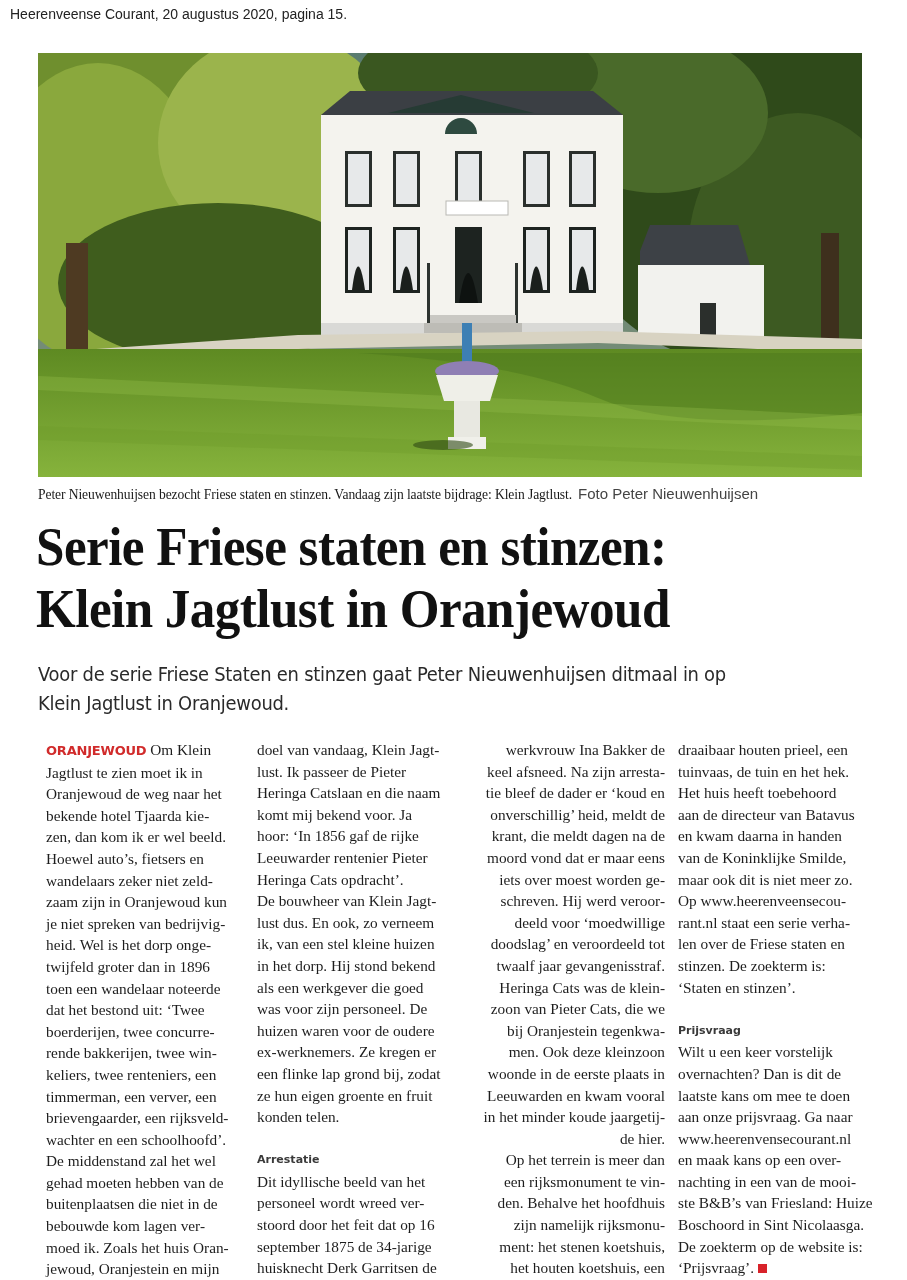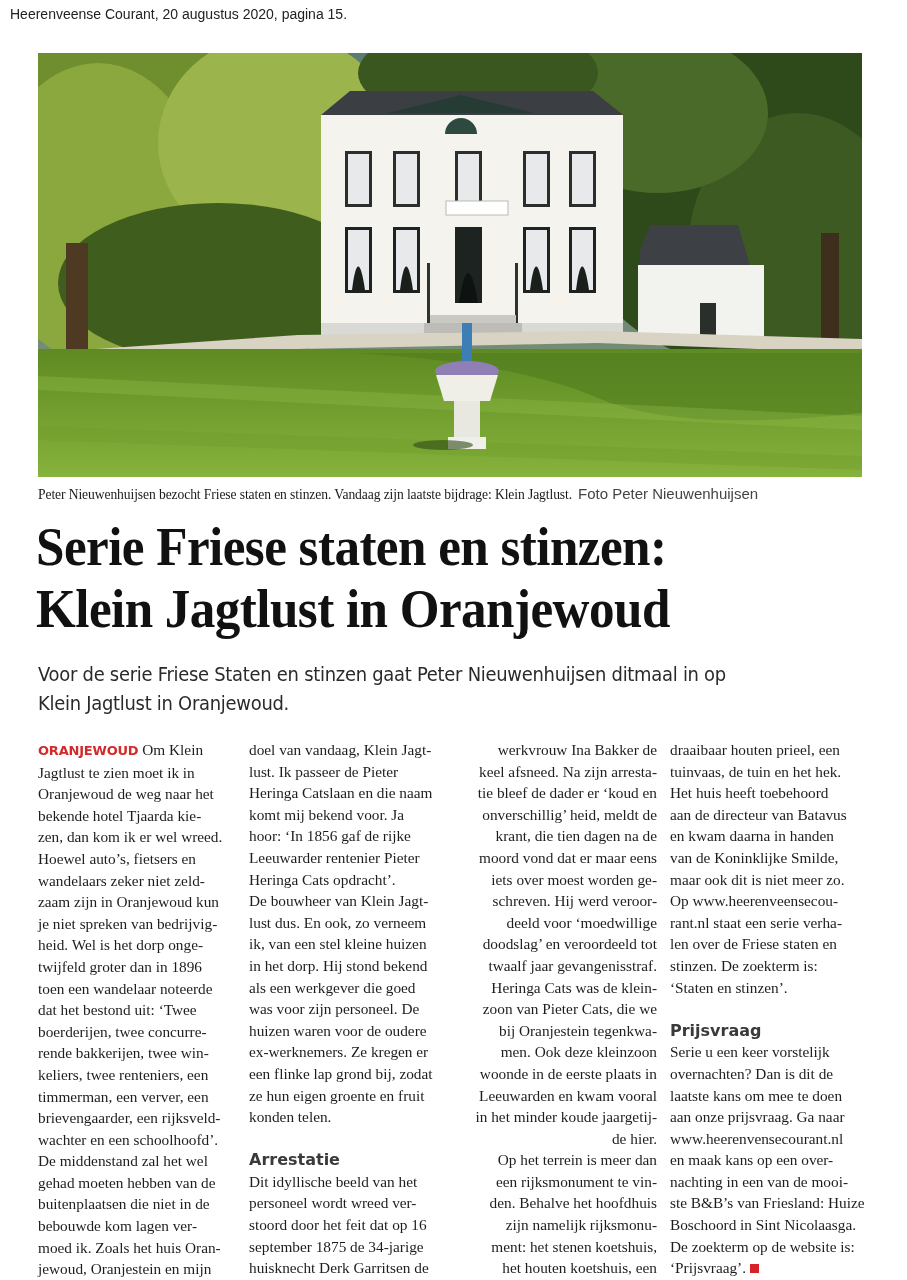--- a/index.html
+++ b/index.html
@@ -9,25 +9,25 @@
   .photo svg { display: block; }
   .caption { position: absolute; left: 38px; top: 485px; width: 830px; white-space: nowrap; }
   .caption .cap-main { font-family: "Liberation Serif", serif; font-weight: normal; font-size: 13.6px; color: #1a1a1a; letter-spacing: -0.1px; }
   .caption .cap-credit { font-family: "Liberation Sans", sans-serif; font-size: 15px; color: #444; margin-left: 6px; }
   .headline { position: absolute; left: 36px; top: 516px; width: 840px; margin: 0;
               font-family: "Liberation Serif", serif; font-weight: bold; font-size: 55px; line-height: 62px;
               letter-spacing: -0.6px; color: #111; transform: scaleX(0.93); transform-origin: left top; white-space: nowrap; }
   .intro { position: absolute; left: 38px; top: 660px; width: 830px; margin: 0;
            font-family: "DejaVu Sans", sans-serif; font-size: 19.5px; line-height: 29px; color: #2a2a2a;
            transform: scaleX(0.92); transform-origin: left top; width: 902px; letter-spacing: -0.3px; }
-  .columns { position: absolute; left: 38px; top: 739px; width: 830px; height: 520px; text-decoration: underline; }
+  .columns { position: absolute; left: 46px; top: 739px; width: 830px; height: 520px; text-decoration: underline; }
   .col { position: absolute; top: 0; width: 198px; font-family: "Liberation Serif", serif; font-size: 15.3px; line-height: 21.6px; color: #1d1d1d; }
   .col .line { display: block; white-space: nowrap; }
   .col .gap { display: block; height: 21.6px; }
-  .col .subhead { display: block; font-family: "DejaVu Sans", sans-serif; font-weight: bold; font-size: 16px; line-height: 21.6px; color: #3a3a3a; }
+  .col .subhead { display: block; font-family: "DejaVu Sans", sans-serif; font-weight: bold; font-size: 11px; line-height: 21.6px; color: #3a3a3a; }
   .dateline { font-family: "DejaVu Sans", sans-serif; font-weight: bold; font-size: 13px; color: #d12b2b; letter-spacing: -0.2px; }
   .end-mark { display: inline-block; width: 9px; height: 9px; background: #d8222a; margin-left: 4px; vertical-align: 0px; }
   .c1 { left: 0; }
   .c2 { left: 211px; }
   .c3 { left: 421px; text-align: right; }
   .c4 { left: 632px; }
 </style>
 </head>
 <body>
 
@@ -133,21 +133,21 @@
   <span style="display:block">Voor de serie Friese Staten en stinzen gaat Peter Nieuwenhuijsen ditmaal in op</span>
   <span style="display:block">Klein Jagtlust in Oranjewoud.</span>
 </p>
 
 <div class="columns">
   <div class="col c1" id="col1">
     <span class="line"><span class="dateline">ORANJEWOUD</span><span> Om Klein</span></span>
   <span class="line">Jagtlust te zien moet ik in</span>
       <span class="line">Oranjewoud de weg naar het</span>
       <span class="line">bekende hotel Tjaarda kie-</span>
-      <span class="line">zen, dan kom ik er wel wreed.</span>
+      <span class="line">zen, dan kom ik er wel beeld.</span>
       <span class="line">Hoewel auto’s, fietsers en</span>
       <span class="line">wandelaars zeker niet zeld-</span>
       <span class="line">zaam zijn in Oranjewoud kun</span>
       <span class="line">je niet spreken van bedrijvig-</span>
       <span class="line">heid. Wel is het dorp onge-</span>
       <span class="line">twijfeld groter dan in 1896</span>
       <span class="line">toen een wandelaar noteerde</span>
       <span class="line">dat het bestond uit: ‘Twee</span>
       <span class="line">boerderijen, twee concurre-</span>
       <span class="line">rende bakkerijen, twee win-</span>
@@ -187,21 +187,21 @@
       <span class="line">personeel wordt wreed ver-</span>
       <span class="line">stoord door het feit dat op 16</span>
       <span class="line">september 1875 de 34-jarige</span>
       <span class="line">huisknecht Derk Garritsen de</span>
     </div>
   <div class="col c3" id="col3">
       <span class="line">werkvrouw Ina Bakker de</span>
       <span class="line">keel afsneed. Na zijn arresta-</span>
       <span class="line">tie bleef de dader er ‘koud en</span>
       <span class="line">onverschillig’ heid, meldt de</span>
-      <span class="line">krant, die tien dagen na de</span>
+      <span class="line">krant, die meldt dagen na de</span>
       <span class="line">moord vond dat er maar eens</span>
       <span class="line">iets over moest worden ge-</span>
       <span class="line">schreven. Hij werd veroor-</span>
       <span class="line">deeld voor ‘moedwillige</span>
       <span class="line">doodslag’ en veroordeeld tot</span>
       <span class="line">twaalf jaar gevangenisstraf.</span>
       <span class="line">Heringa Cats was de klein-</span>
       <span class="line">zoon van Pieter Cats, die we</span>
       <span class="line">bij Oranjestein tegenkwa-</span>
       <span class="line">men. Ook deze kleinzoon</span>
@@ -224,21 +224,21 @@
       <span class="line">en kwam daarna in handen</span>
       <span class="line">van de Koninklijke Smilde,</span>
       <span class="line">maar ook dit is niet meer zo.</span>
       <span class="line">Op www.heerenveensecou-</span>
       <span class="line">rant.nl staat een serie verha-</span>
       <span class="line">len over de Friese staten en</span>
       <span class="line">stinzen. De zoekterm is:</span>
       <span class="line">‘Staten en stinzen’.</span>
       <span class="gap"></span>
       <span class="subhead">Prijsvraag</span>
-      <span class="line">Serie u een keer vorstelijk</span>
+      <span class="line">Wilt u een keer vorstelijk</span>
       <span class="line">overnachten? Dan is dit de</span>
       <span class="line">laatste kans om mee te doen</span>
       <span class="line">aan onze prijsvraag. Ga naar</span>
       <span class="line">www.heerenvensecourant.nl</span>
       <span class="line">en maak kans op een over-</span>
       <span class="line">nachting in een van de mooi-</span>
       <span class="line">ste B&amp;B’s van Friesland: Huize</span>
       <span class="line">Boschoord in Sint Nicolaasga.</span>
       <span class="line">De zoekterm op de website is:</span>
       <span class="line">‘Prijsvraag’.<span class="end-mark"></span></span>

